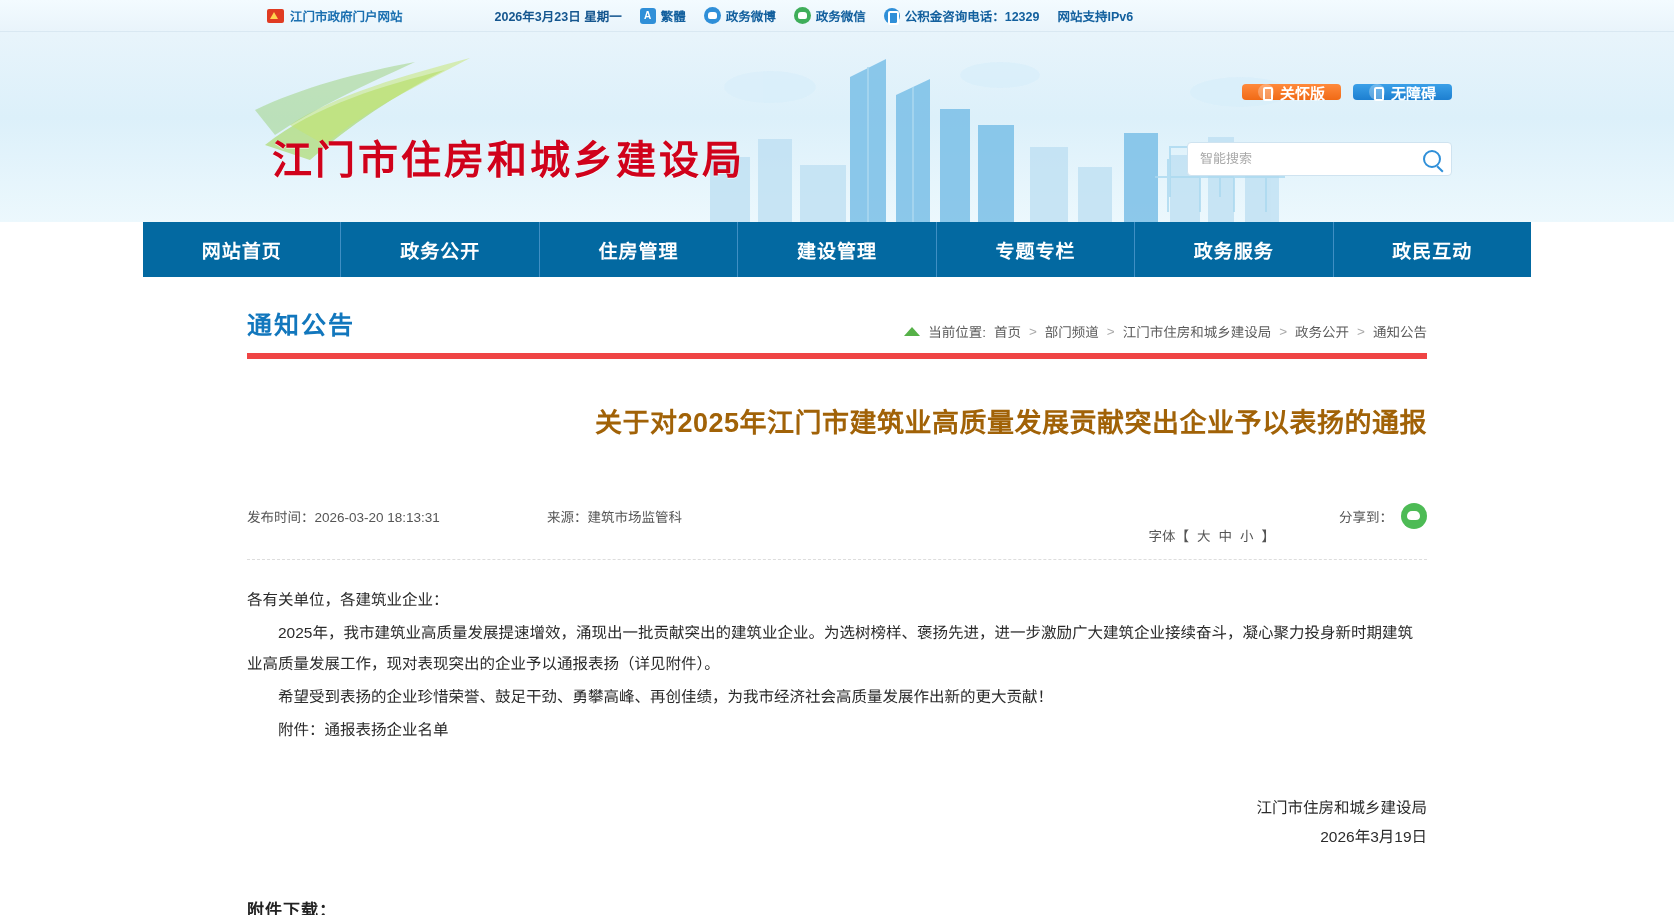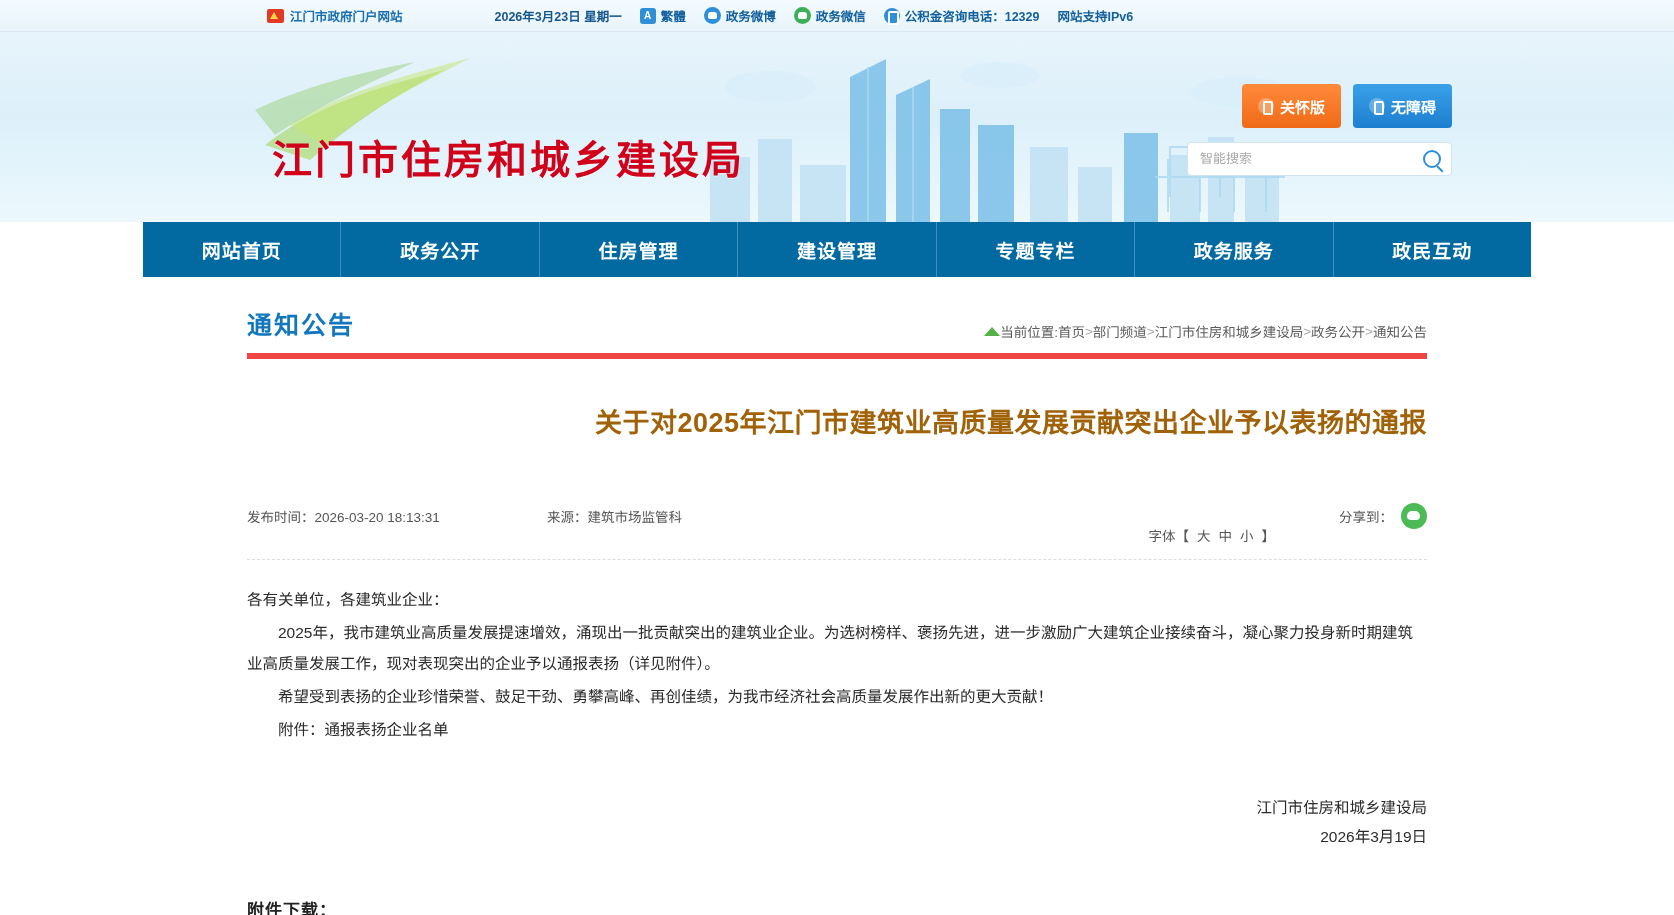--- a/index.html
+++ b/index.html
@@ -109,21 +109,21 @@
     letter-spacing: 3px;
     font-family: "Liberation Serif", "DejaVu Serif", serif;
     text-shadow: 0 1px 0 rgba(255,255,255,.6);
   }
   .hero-btns {
     position: absolute; right: 222px; top: 52px;
     display: flex; gap: 12px;
   }
   .btn-care, .btn-access {
     display: flex; align-items: center; gap: 6px;
-    height: 44px; padding: 0 16px;
+    height: 16px; padding: 0 16px;
     border-radius: 4px;
     color: #fff; font-size: 15px; font-weight: bold;
     cursor: pointer;
   }
   .btn-care   { background: linear-gradient(to bottom,#ff8a3c,#f06a16); }
   .btn-access { background: linear-gradient(to bottom,#3aa0e8,#1d7fd0); }
   .mini-ico {
     width: 16px; height: 16px; border-radius: 50%;
     background: rgba(255,255,255,.28);
     display: inline-block; position: relative;
@@ -195,21 +195,21 @@
     display: flex; align-items: flex-end; justify-content: space-between;
     border-bottom: 6px solid #ef4444;
     padding-bottom: 12px;
   }
   .section-title {
     font-size: 25px; font-weight: bold; color: #1277bd;
     letter-spacing: 2px;
   }
   .crumb {
     font-size: 13.5px; color: #5b5b5b;
-    display: flex; align-items: center; gap: 0;
+    display: flex; align-items: center; gap: 8px;
   }
   .home-ico {
     width: 0; height: 0;
     border-left: 8px solid transparent;
     border-right: 8px solid transparent;
     border-bottom: 9px solid #56b148;
     position: relative;
   }
   .crumb a { color: #5b5b5b; text-decoration: none; cursor: pointer; }
   .crumb .sep { color: #aaa; }

